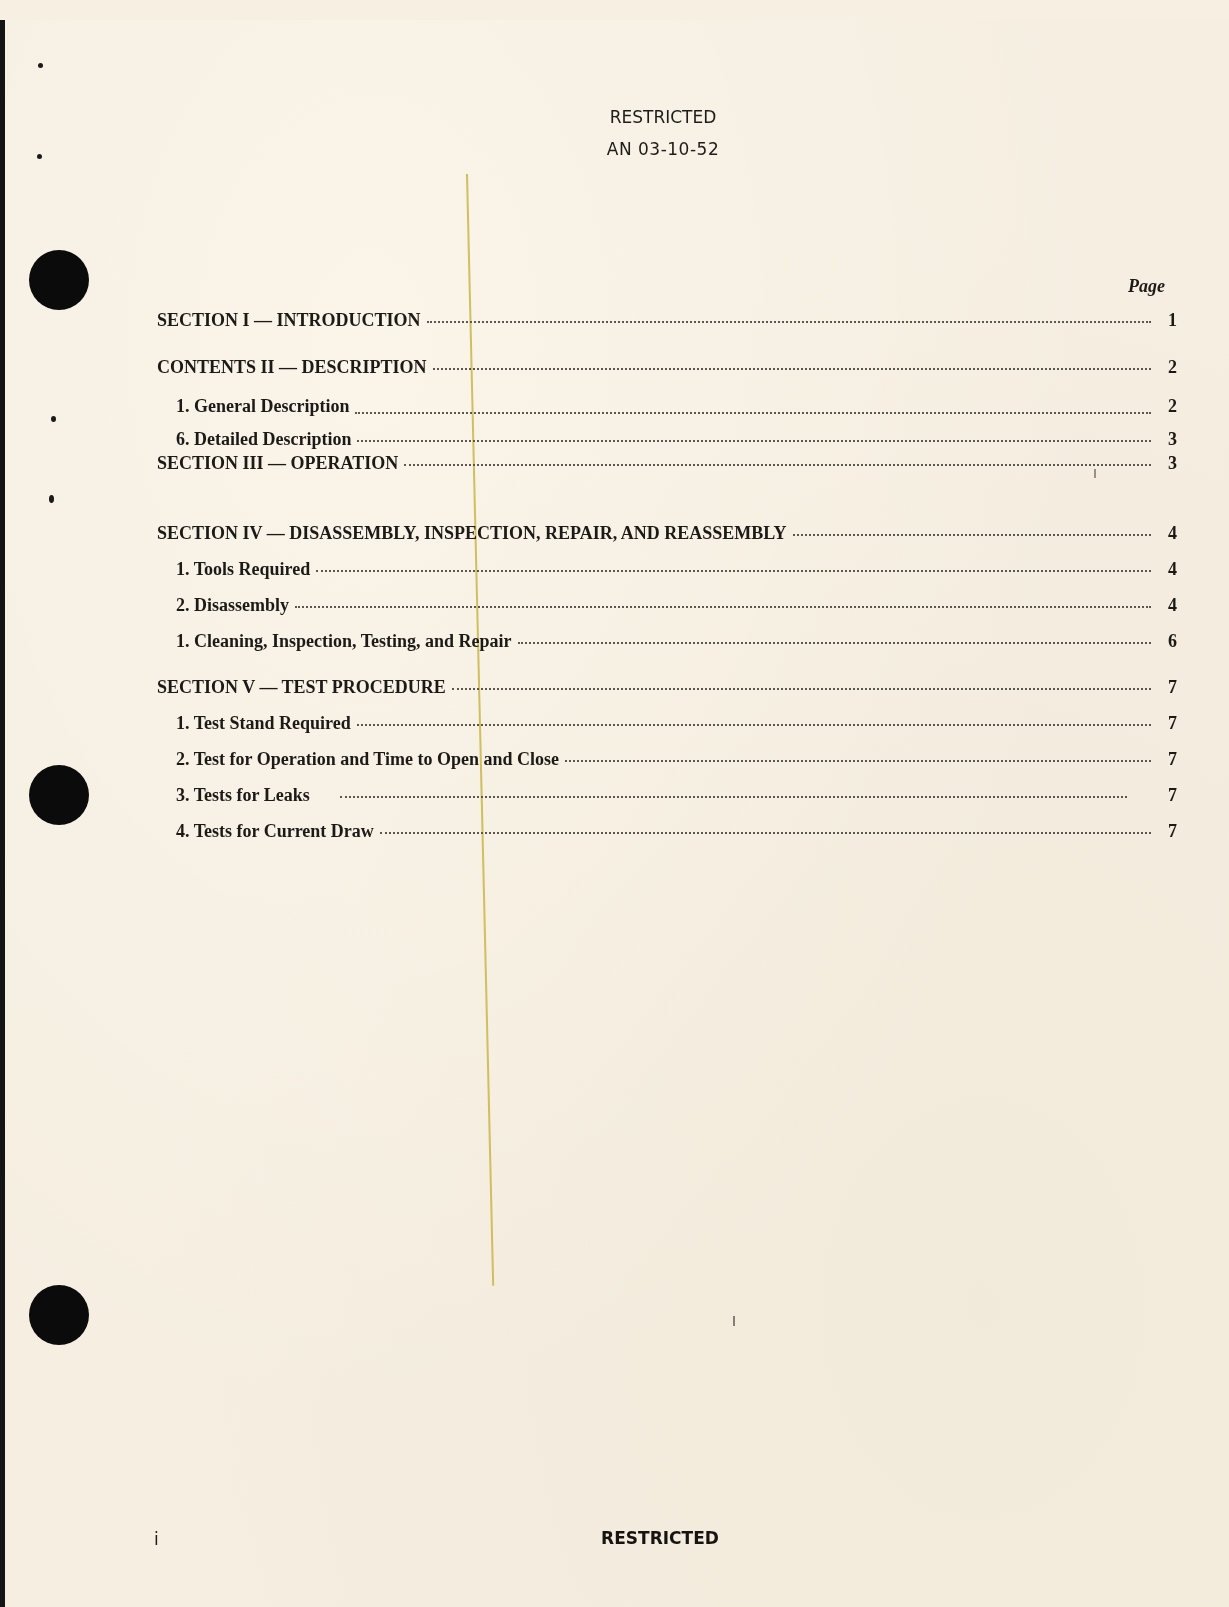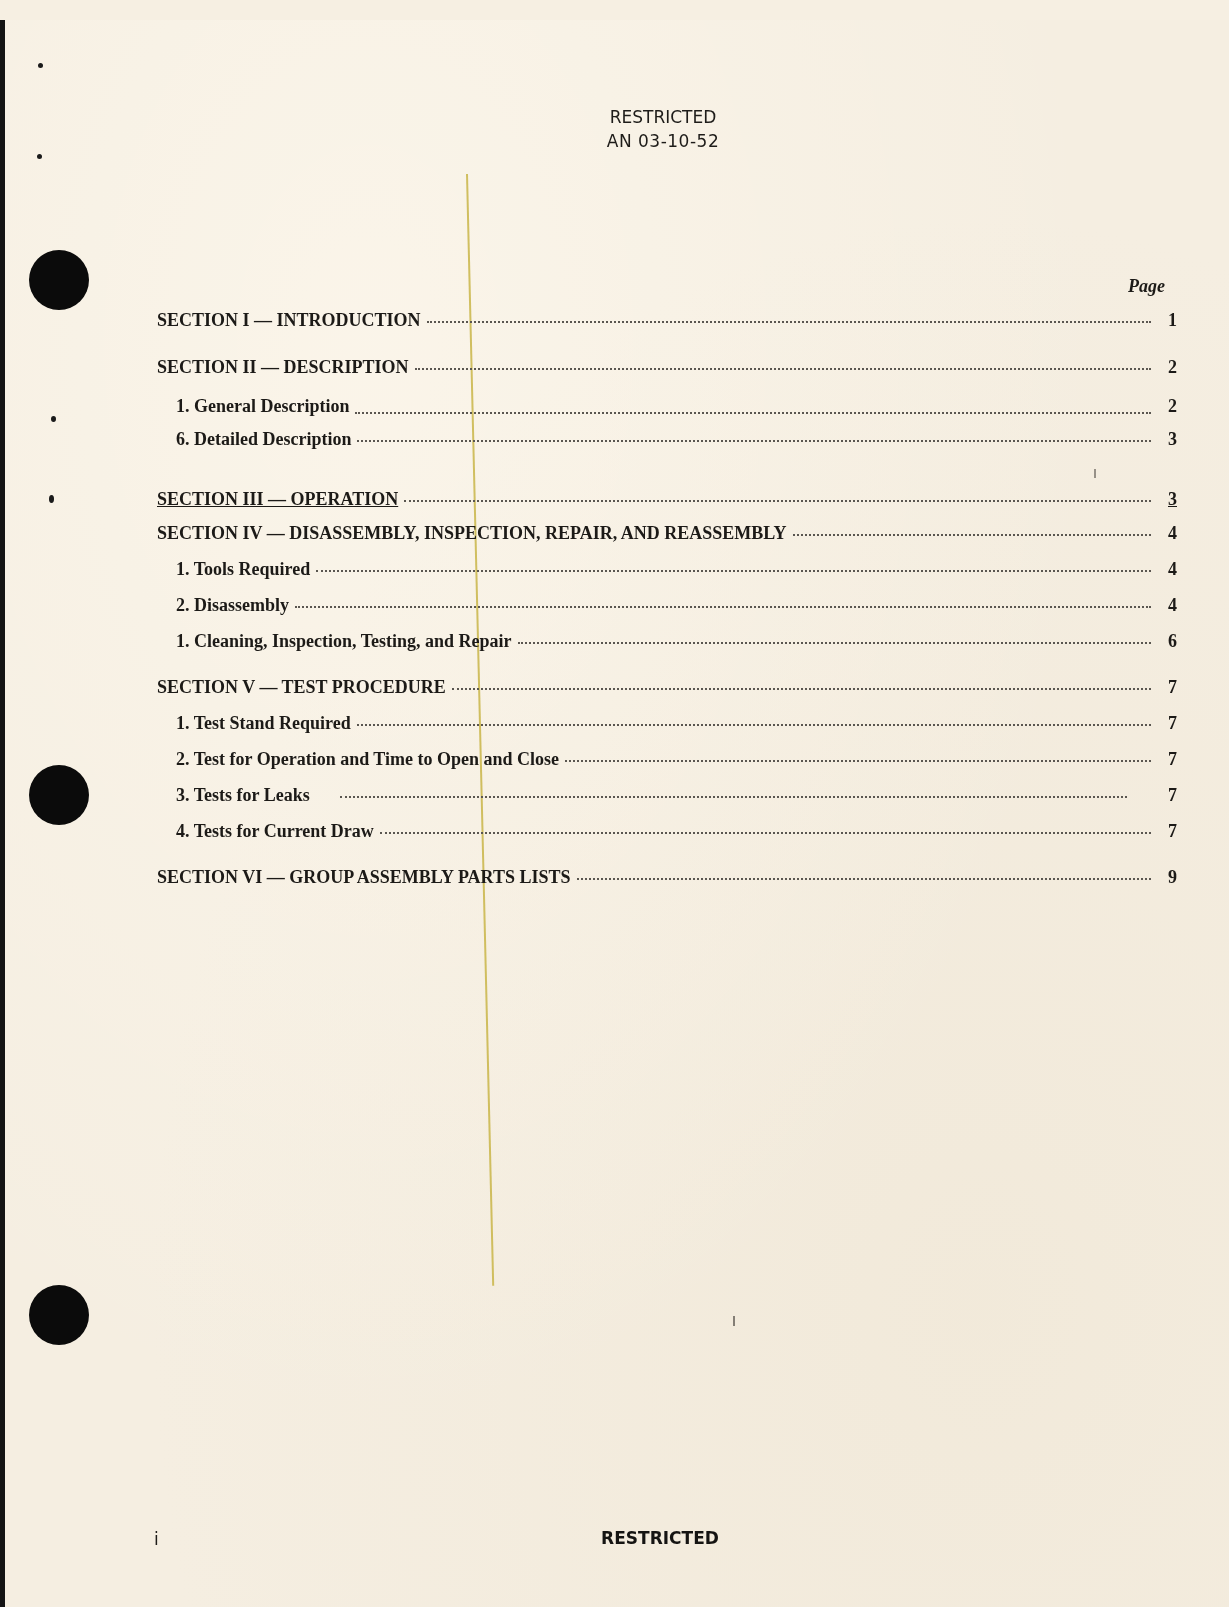--- a/index.html
+++ b/index.html
@@ -58,21 +58,21 @@
     position: absolute;
     left: 0;
     width: 1229px;
     text-align: center;
     font-family: "DejaVu Sans", sans-serif;
     font-size: 17px;
     line-height: 22px;
     color: #1e1c19;
   }
   .header-block .line1 { position: absolute; top: 86px; left: 563px; width: 200px; text-align: center; }
-  .header-block .line2 { position: absolute; top: 110px; left: 563px; width: 200px; text-align: center; letter-spacing: 0.5px; }
+  .header-block .line2 { position: absolute; top: 118px; left: 563px; width: 200px; text-align: center; letter-spacing: 0.5px; }
   .toc-title {
     position: absolute;
     top: 195px;
     left: 463px;
     width: 400px;
     text-align: center;
     font-family: "DejaVu Sans", sans-serif;
     font-weight: bold;
     font-size: 19.5px;
     letter-spacing: 1.2px;
@@ -169,38 +169,38 @@
 
   <div class="page-col-label">Page</div>
 
   <div class="toc-row" style="top:290px;">
     <span class="entry-label">SECTION I — INTRODUCTION</span>
     <span class="leader"></span>
     <span class="entry-page">1</span>
   </div>
 
   <div class="toc-row" style="top:337px;">
-    <span class="entry-label">SECTION II — DESCRIPTION</span>
+    <span class="entry-label">CONTENTS II — DESCRIPTION</span>
     <span class="leader"></span>
     <span class="entry-page">2</span>
   </div>
 
   <div class="toc-row sub" style="top:373px;align-items:flex-end;">
     <span class="entry-label">1. General Description</span>
     <span class="leader"></span>
     <span class="entry-page">2</span>
   </div>
 
   <div class="toc-row sub" style="top:409px;">
     <span class="entry-label">6. Detailed Description</span>
     <span class="leader"></span>
     <span class="entry-page">3</span>
   </div>
 
-  <div class="toc-row" style="top:469px;text-decoration:underline;">
+  <div class="toc-row" style="top:433px;">
     <span class="entry-label">SECTION III — OPERATION</span>
     <span class="leader"></span>
     <span class="entry-page">3</span>
   </div>
 
   <div class="toc-row" style="top:503px;">
     <span class="entry-label">SECTION IV — DISASSEMBLY, INSPECTION, REPAIR, AND REASSEMBLY</span>
     <span class="leader"></span>
     <span class="entry-page">4</span>
   </div>
@@ -246,22 +246,17 @@
     <span class="leader"></span>
     <span class="entry-page">7</span>
   </div>
 
   <div class="toc-row sub" style="top:801px;">
     <span class="entry-label">4. Tests for Current Draw</span>
     <span class="leader"></span>
     <span class="entry-page">7</span>
   </div>
 
-  <div class="toc-row" style="top:847px;">
-    <span class="entry-label">SECTION VI — GROUP ASSEMBLY PARTS LISTS</span>
-    <span class="leader"></span>
-    <span class="entry-page">9</span>
-  </div>
 
   <div class="footer-folio">i</div>
   <div class="footer-restricted">RESTRICTED</div>
 
 </div>
 
 </body></html>

